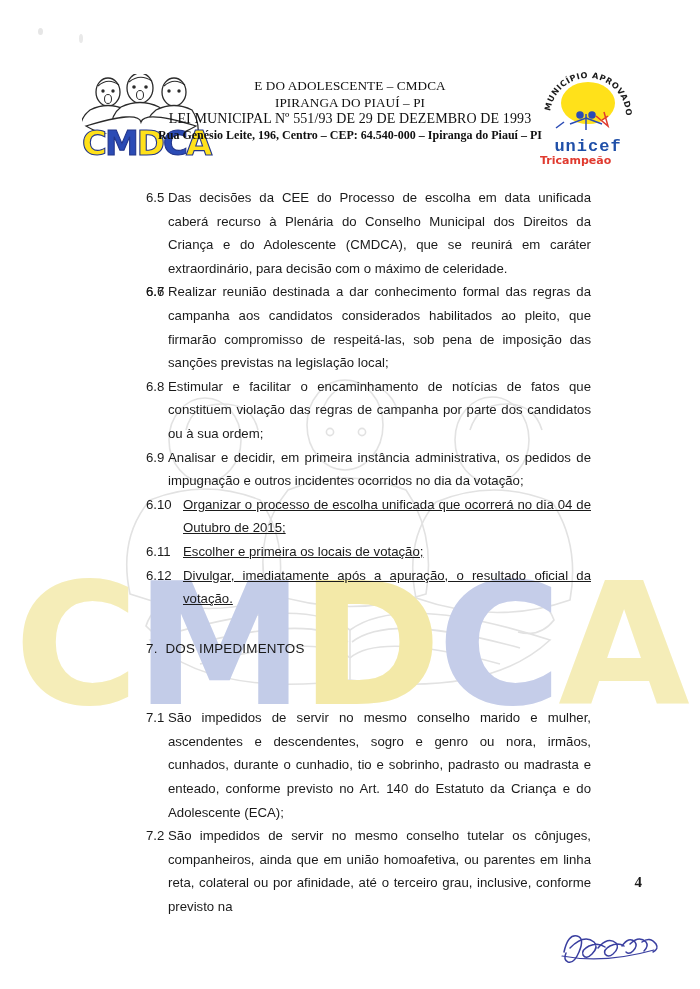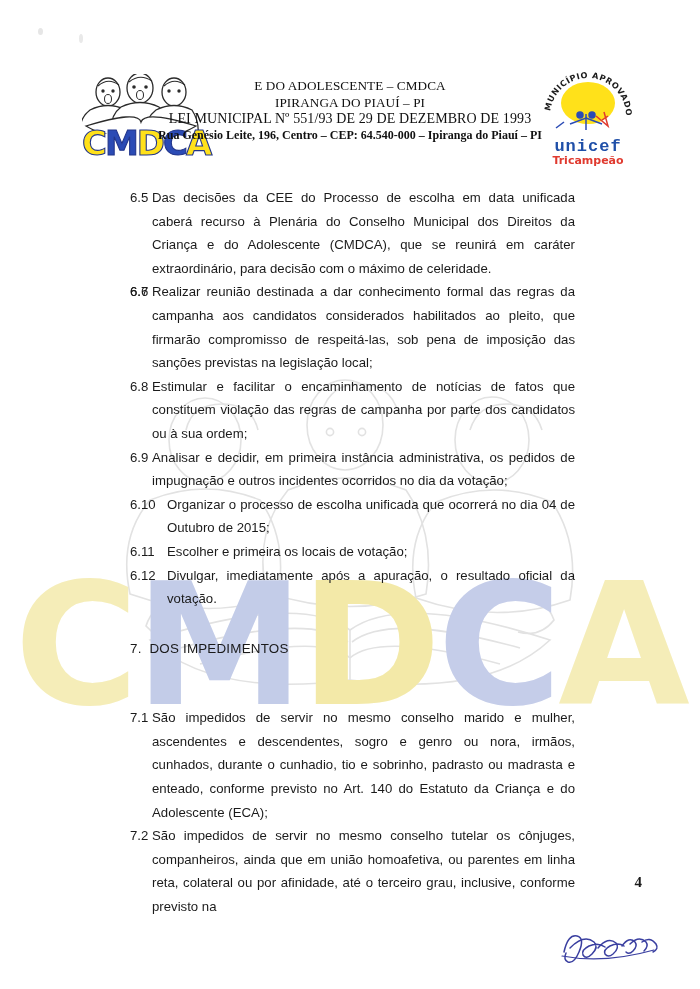--- a/index.html
+++ b/index.html
@@ -114,32 +114,31 @@
     font-weight: bold;
     font-size: 17px;
     letter-spacing: 1px;
     color: #1f4fa8;
     line-height: 1;
   }
   .tricampeao-word {
     position: absolute;
     left: 0; top: 83px;
     width: 96px;
-    text-align: center;
     font-family: "DejaVu Sans", sans-serif;
     font-weight: bold;
     font-size: 11px;
     color: #e03a2f;
     line-height: 1;
   }
 
   
   .body-text {
     position: absolute;
-    left: 0;
+    left: 16px;
     top: 186px;
     width: 640px;
     z-index: 2;
   }
   .clause {
     position: relative;
     margin: 0 0 0 0;
     padding: 0 65px 0 152px;
     text-align: justify;
     font-size: 13.2px;
@@ -148,21 +147,21 @@
   }
   .clause .num {
     position: absolute;
     left: 130px;
     top: 0;
     width: 40px;
     text-align: left;
     white-space: nowrap;
   }
   .clause.wide .num { left: 130px; }
-  .clause.wide { padding-left: 167px; }
+  .clause.wide { padding-left: 167px; text-decoration: underline; }
 
   .section-head {
     padding: 0 65px 0 130px;
     font-size: 13.4px;
     font-weight: normal;
     line-height: 23.6px;
     letter-spacing: 0.2px;
   }
   .spacer-sm { height: 20px; }
   .spacer-md { height: 26px; }

